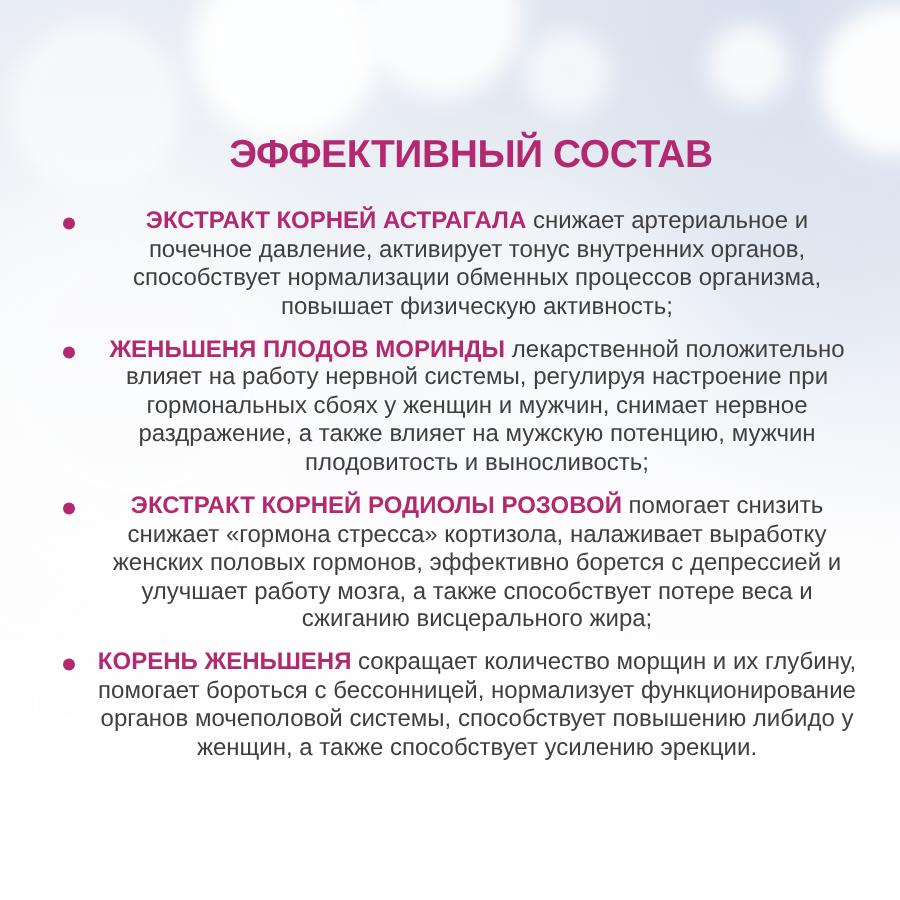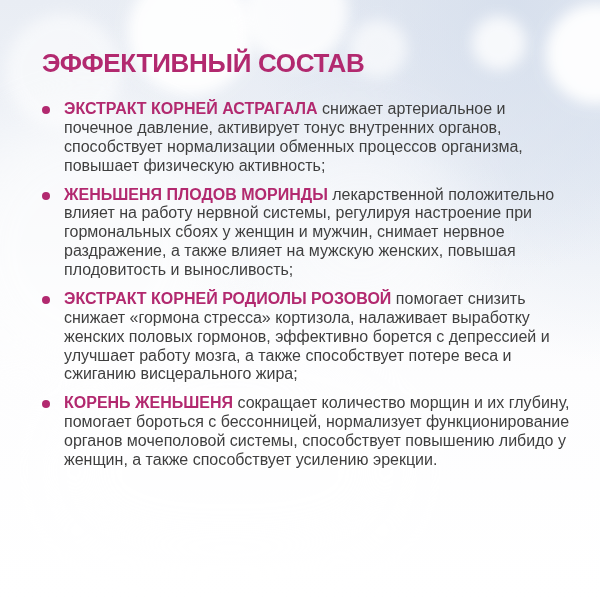--- a/index.html
+++ b/index.html
@@ -36,21 +36,22 @@
   .b4 { left: 472px; top: 16px;  width: 54px;  height: 54px;  opacity: .80; }
   .b5 { left: 546px; top: 4px;   width: 100px; height: 100px; opacity: .95; }
   .b6 { left: 6px;   top: 14px;  width: 115px; height: 115px; opacity: .55; }
   .b7 { left: -50px; top: 110px; width: 280px; height: 280px; opacity: .55; filter: blur(28px); }
   .b8 { left: 250px; top: 120px; width: 220px; height: 220px; opacity: .45; filter: blur(30px); }
   .b9 { left: 40px;  top: 360px; width: 380px; height: 220px; opacity: .50; filter: blur(34px); border-radius: 40%; }
 
   .content {
     position: relative;
     z-index: 2;
-    padding: 48px 14px 0 42px;
+    padding: 87px 14px 0 42px;
+    text-align: center;
   }
   .title {
     margin: 0 0 21px 0;
     font-size: 26px;
     font-weight: 700;
     letter-spacing: -0.3px;
     color: var(--accent, #b2296f);
   }
   .list {
     list-style: none;
@@ -109,21 +110,21 @@
         <p class="txt">
           <span class="head">ЭКСТРАКТ КОРНЕЙ АСТРАГАЛА</span>
           <span class="desc">снижает артериальное и почечное давление, активирует тонус внутренних органов, способствует нормализации обменных процессов организма, повышает физическую активность;</span>
         </p>
       </li>
 
       <li class="item">
         <span class="dot"></span>
         <p class="txt">
           <span class="head">ЖЕНЬШЕНЯ ПЛОДОВ МОРИНДЫ</span>
-          <span class="desc">лекарственной положительно влияет на работу нервной системы, регулируя настроение при гормональных сбоях у женщин и мужчин, снимает нервное раздражение, а также влияет на мужскую женских, повышая плодовитость и выносливость;</span>
+          <span class="desc">лекарственной положительно влияет на работу нервной системы, регулируя настроение при гормональных сбоях у женщин и мужчин, снимает нервное раздражение, а также влияет на мужскую потенцию, мужчин плодовитость и выносливость;</span>
         </p>
       </li>
 
       <li class="item">
         <span class="dot"></span>
         <p class="txt">
           <span class="head">ЭКСТРАКТ КОРНЕЙ РОДИОЛЫ РОЗОВОЙ</span>
           <span class="desc">помогает снизить снижает «гормона стресса» кортизола, налаживает выработку женских половых гормонов, эффективно борется с депрессией и улучшает работу мозга, а также способствует потере веса и сжиганию висцерального жира;</span>
         </p>
       </li>

